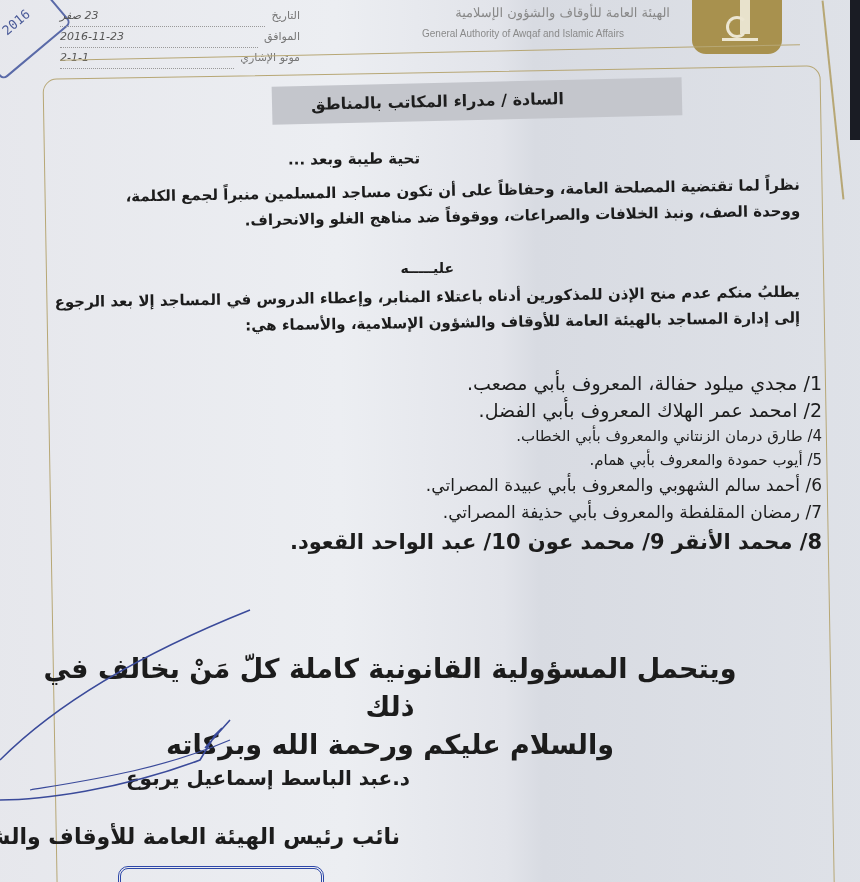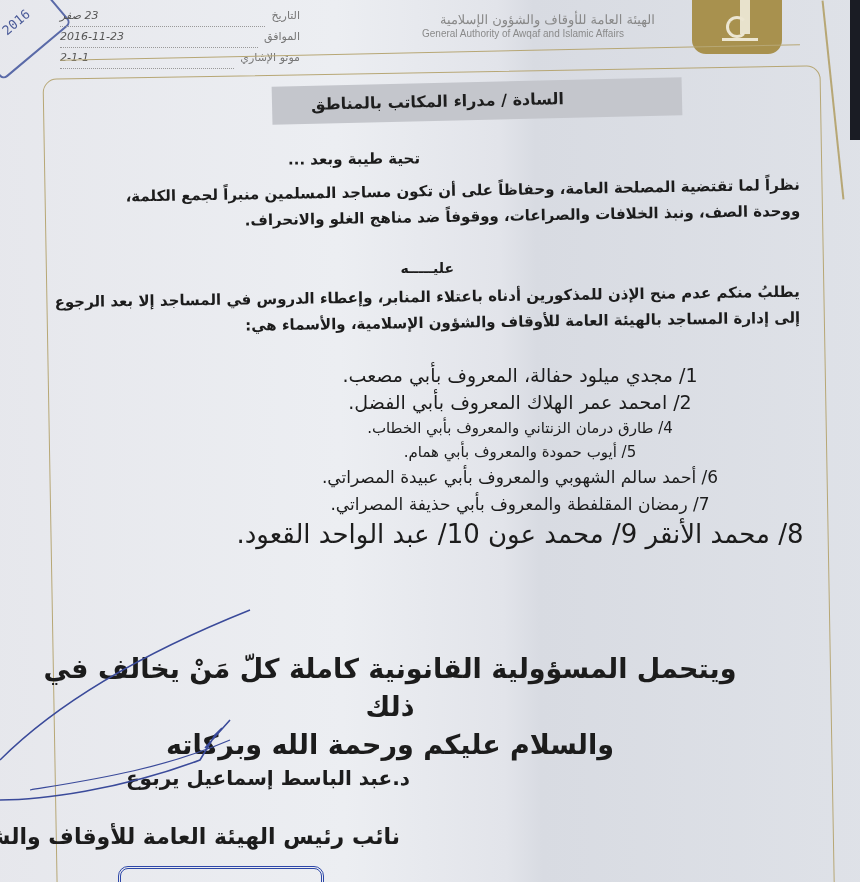--- a/index.html
+++ b/index.html
@@ -24,21 +24,21 @@
   }
   
   .header-meta {
     position: absolute; left: 60px; top: 6px; width: 240px; direction: rtl;
     font-size: 11px; color: #666; line-height: 20px;
   }
   .header-meta .row { display: flex; gap: 6px; }
   .header-meta .label { color: #777; }
   .header-meta .val { color: #555; font-style: italic; border-bottom: 1px dotted #999; flex: 1; text-align: left; }
   .org-ar {
-    position: absolute; left: 440px; top: 12px; width: 230px; text-align: left;
+    position: absolute; left: 440px; top: 5px; width: 230px; text-align: right;
     font-size: 13px; color: #888; direction: rtl; font-family: "DejaVu Serif", serif; letter-spacing: -0.5px;
   }
   .org-en {
     position: absolute; left: 383px; top: 28px; width: 280px; text-align: center;
     font-size: 10px; color: #8a8a8a; font-family: "Liberation Sans", sans-serif;
   }
   .logo {
     position: absolute; left: 692px; top: -6px; width: 90px; height: 60px;
     background: #a8914e; border-radius: 0 0 14px 14px;
   }
@@ -62,21 +62,21 @@
   }
   .body { direction: rtl; position: absolute; color: #1c1c1c; }
   .greeting { right: 440px; top: 150px; font-size: 15px; font-weight: bold; transform: rotate(-0.5deg); }
   .para1 { right: 60px; top: 178px; width: 720px; font-size: 15px; line-height: 26px; font-weight: bold; transform: rotate(-1deg); }
   .alayh { right: 406px; top: 260px; font-size: 14px; font-weight: bold; }
   .para2 { right: 60px; top: 284px; width: 760px; font-size: 15px; line-height: 26px; font-weight: bold; transform: rotate(-0.8deg); }
   .list { right: 30px; top: 362px; width: 620px; }
   .list li { list-style: none; font-size: 19px; line-height: 27px; }
   .list li.small { font-size: 15px; line-height: 24px; }
   .list li.mid { font-size: 17px; }
-  .list li.big { font-size: 26px; line-height: 32px; font-weight: normal; }
+  .list li.big { font-size: 21px; line-height: 32px; font-weight: bold; }
   .closing { right: 110px; top: 650px; width: 720px; font-size: 27px; font-weight: bold; line-height: 38px; text-align: center; }
   .sig-name { right: 450px; top: 766px; font-size: 20px; font-weight: bold; }
   .sig-title { right: 460px; top: 824px; font-size: 22px; font-weight: bold; white-space: nowrap; }
   .stamp-box {
     position: absolute; left: 118px; top: 866px; width: 200px; height: 30px;
     border: 3px double #2d47a8; border-radius: 10px;
   }
   svg.pen { position: absolute; left: 0; top: 0; }
 </style>
 </head>
@@ -115,21 +115,21 @@
 <div class="frame"></div>
 <div class="frame-right"></div>
 
 <div class="to-box">السادة / مدراء المكاتب بالمناطق</div>
 
 <div class="body greeting">تحية طيبة وبعد ...</div>
 <div class="body para1">نظراً لما تقتضية المصلحة العامة، وحفاظاً على أن تكون مساجد المسلمين منبراً لجمع الكلمة، ووحدة الصف، ونبذ الخلافات والصراعات، ووقوفاً ضد مناهج الغلو والانحراف.</div>
 <div class="body alayh">عليـــــه</div>
 <div class="body para2">يطلبُ منكم عدم منح الإذن للمذكورين أدناه باعتلاء المنابر، وإعطاء الدروس في المساجد إلا بعد الرجوع إلى إدارة المساجد بالهيئة العامة للأوقاف والشؤون الإسلامية، والأسماء هي:</div>
 
-<ul class="body list" style="margin:0;padding:0;text-align:center;">
+<ul class="body list" style="margin:8px;padding:0;">
   <li>1/ مجدي ميلود حفالة، المعروف بأبي مصعب.</li>
   <li>2/ امحمد عمر الهلاك المعروف بأبي الفضل.</li>
   <li class="small">4/ طارق درمان الزنتاني والمعروف بأبي الخطاب.</li>
   <li class="small">5/ أيوب حمودة والمعروف بأبي همام.</li>
   <li class="mid">6/ أحمد سالم الشهوبي والمعروف بأبي عبيدة المصراتي.</li>
   <li class="mid">7/ رمضان المقلفطة والمعروف بأبي حذيفة المصراتي.</li>
   <li class="big">8/ محمد الأنقر 9/ محمد عون 10/ عبد الواحد القعود.</li>
 </ul>
 
 <div class="body closing">

